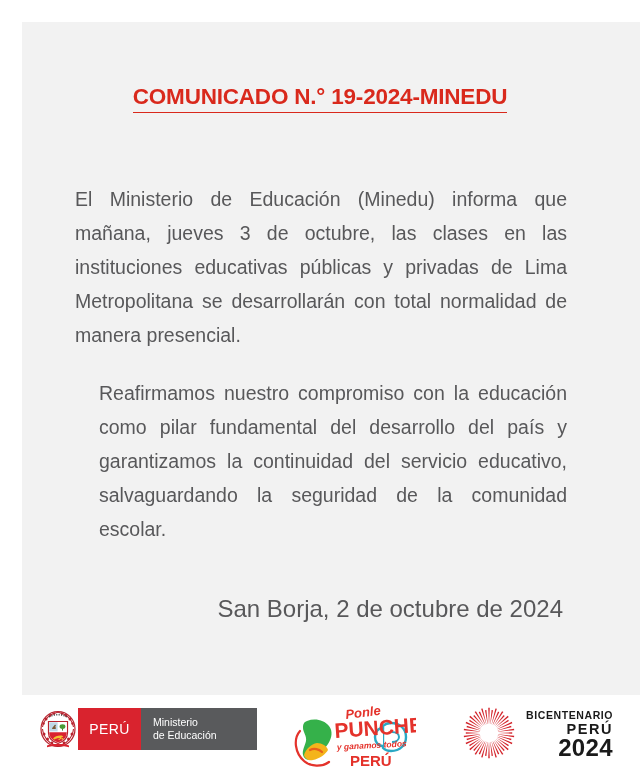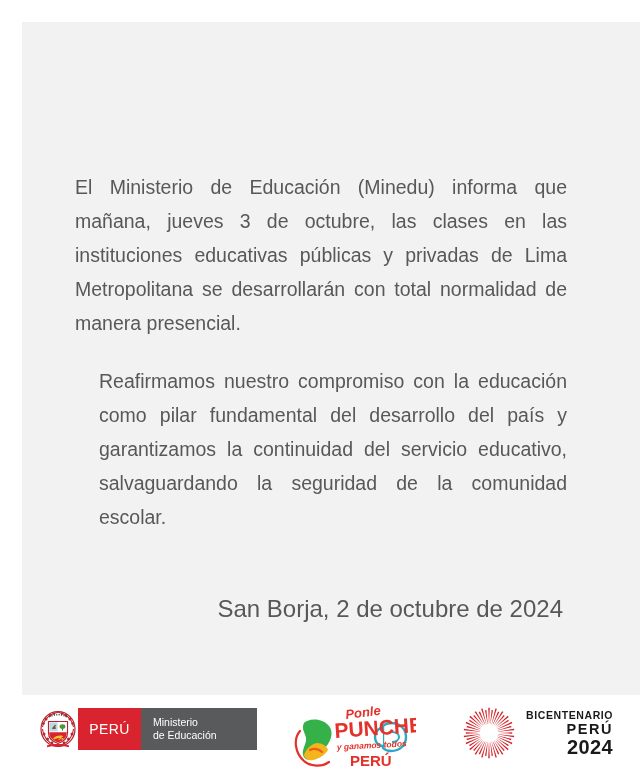--- a/index.html
+++ b/index.html
@@ -47,21 +47,21 @@
     letter-spacing: -0.2px;
     color: #d9291c;
     border-bottom: 1.6px solid #d9291c;
     padding-bottom: 2px;
     white-space: nowrap;
   }
 
   .body-text {
     position: absolute;
     left: 53px;
-    top: 148px;
+    top: 160px;
     width: 492px;
     font-family: "Liberation Sans", sans-serif;
     font-size: 19.5px;
     line-height: 34px;
     color: #58585a;
     text-align: justify;
   }
   .body-text p {
     margin: 0 0 24px 0;
     text-align: justify;
@@ -176,33 +176,36 @@
     letter-spacing: 0.6px;
     line-height: 12px;
   }
   .bicent-line2 {
     font-size: 14.5px;
     font-weight: bold;
     letter-spacing: 1.6px;
     line-height: 16px;
   }
   .bicent-line3 {
-    font-size: 20px;
+    font-size: 24px;
     font-weight: bold;
     letter-spacing: 0.4px;
     line-height: 21px;
   }
 </style>
 </head>
 <body>
 
 <div class="page">
 
   <div class="card">
 
+    <div class="title-wrap">
+      <span class="title">COMUNICADO N.° 19-2024-MINEDU</span>
+    </div>
 
     <div class="body-text">
       <p class="last-line-natural">El Ministerio de Educación (Minedu) informa que mañana, jueves 3 de octubre, las clases en las instituciones educativas públicas y privadas de Lima Metropolitana se desarrollarán con total normalidad de manera presencial.</p>
       <p class="last-line-natural">Reafirmamos nuestro compromiso con la educación como pilar fundamental del desarrollo del país y garantizamos la continuidad del servicio educativo, salvaguardando la seguridad de la comunidad escolar.</p>
     </div>
 
     <div class="signoff">San Borja, 2 de octubre de 2024</div>
 
   </div>
 

